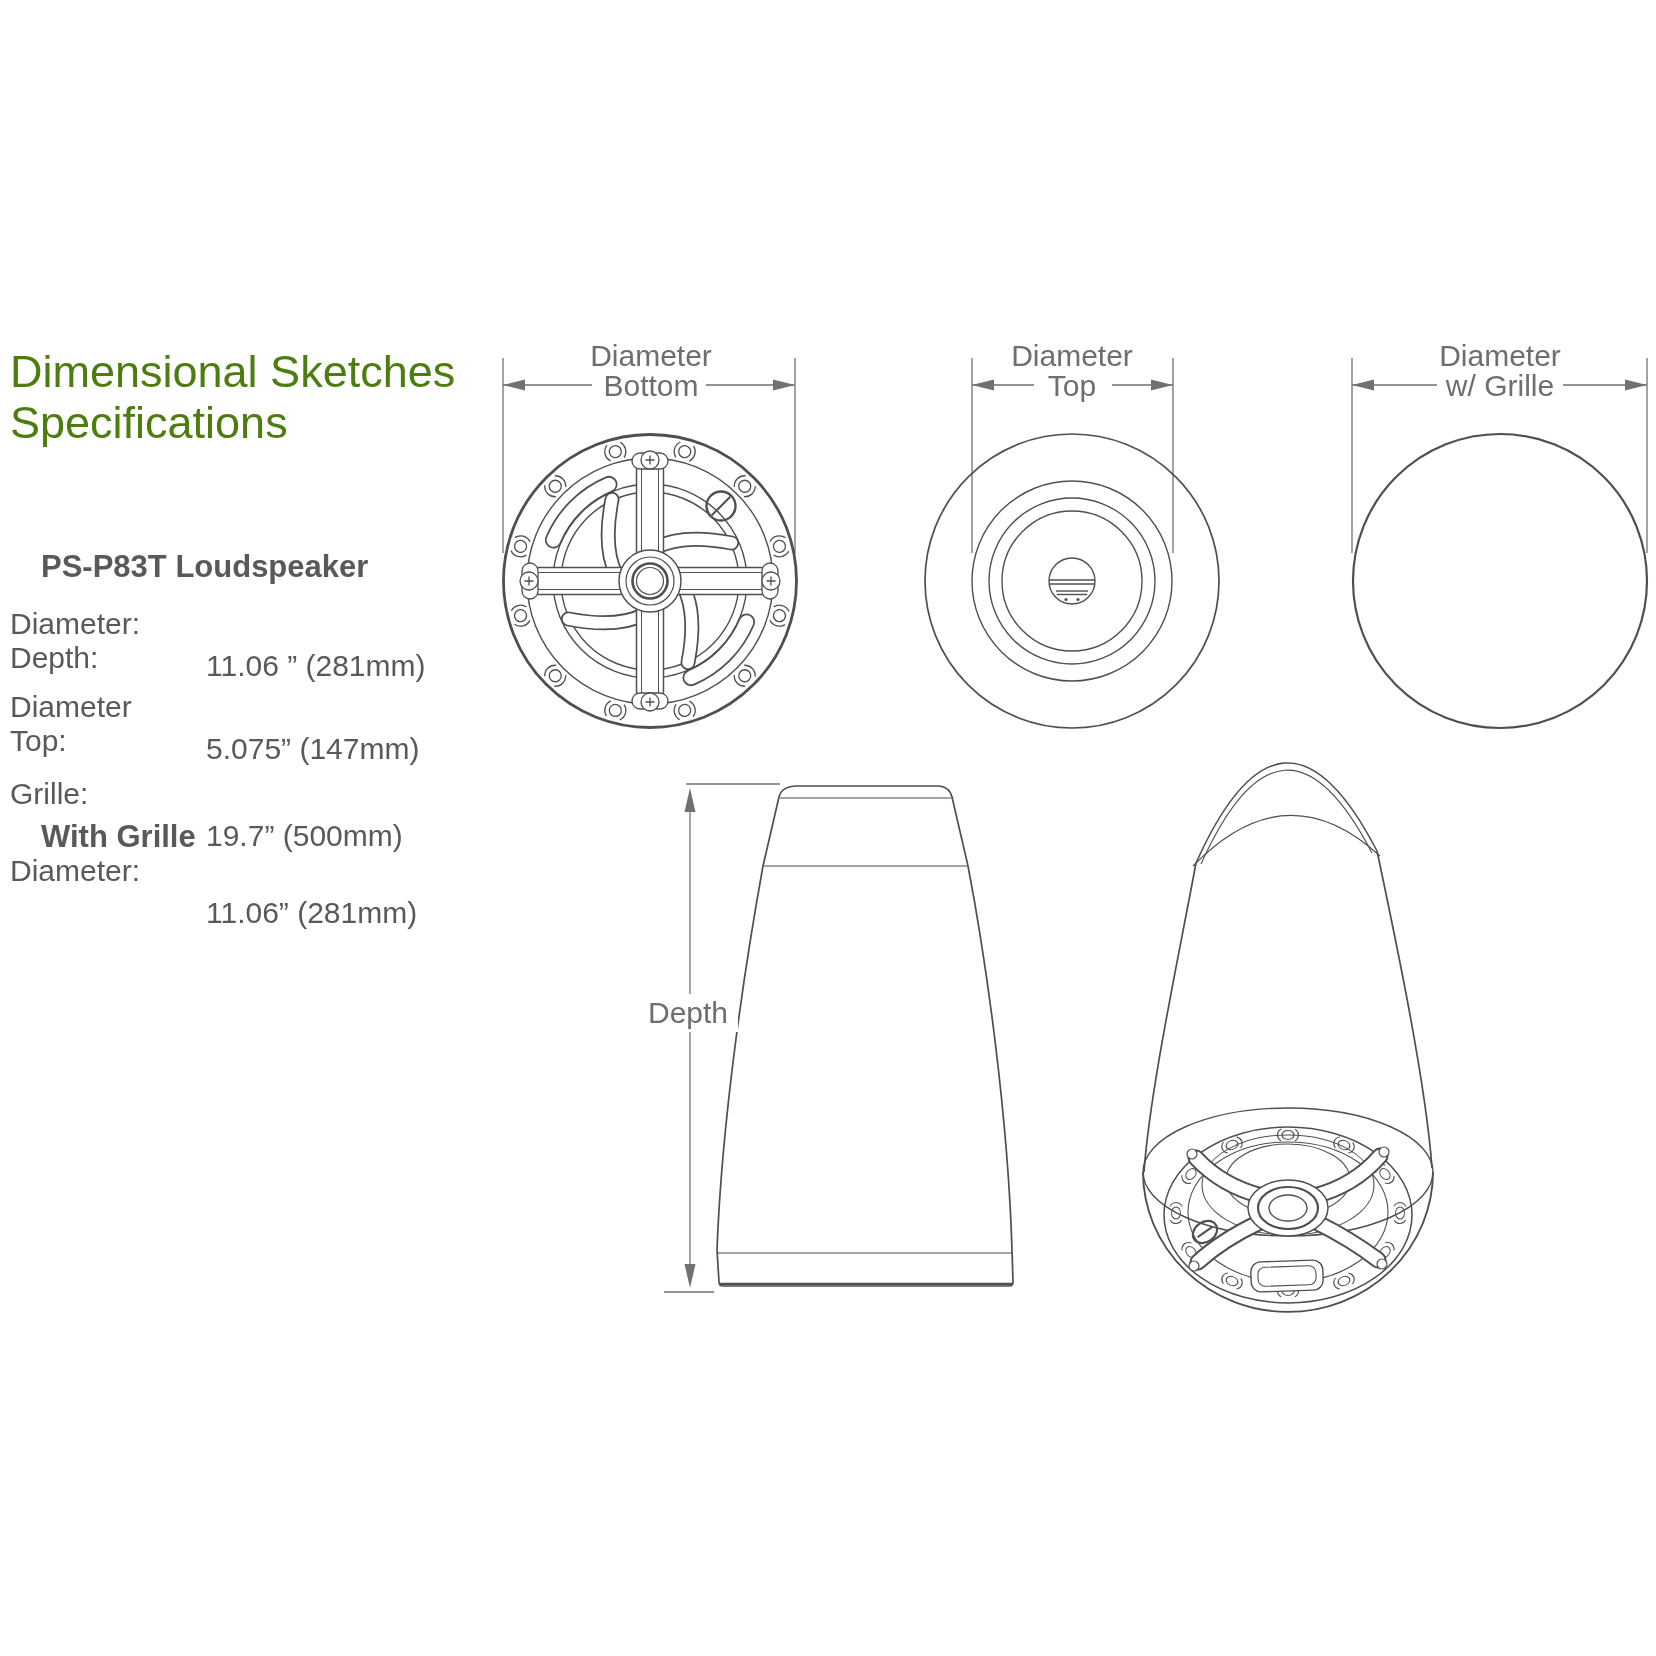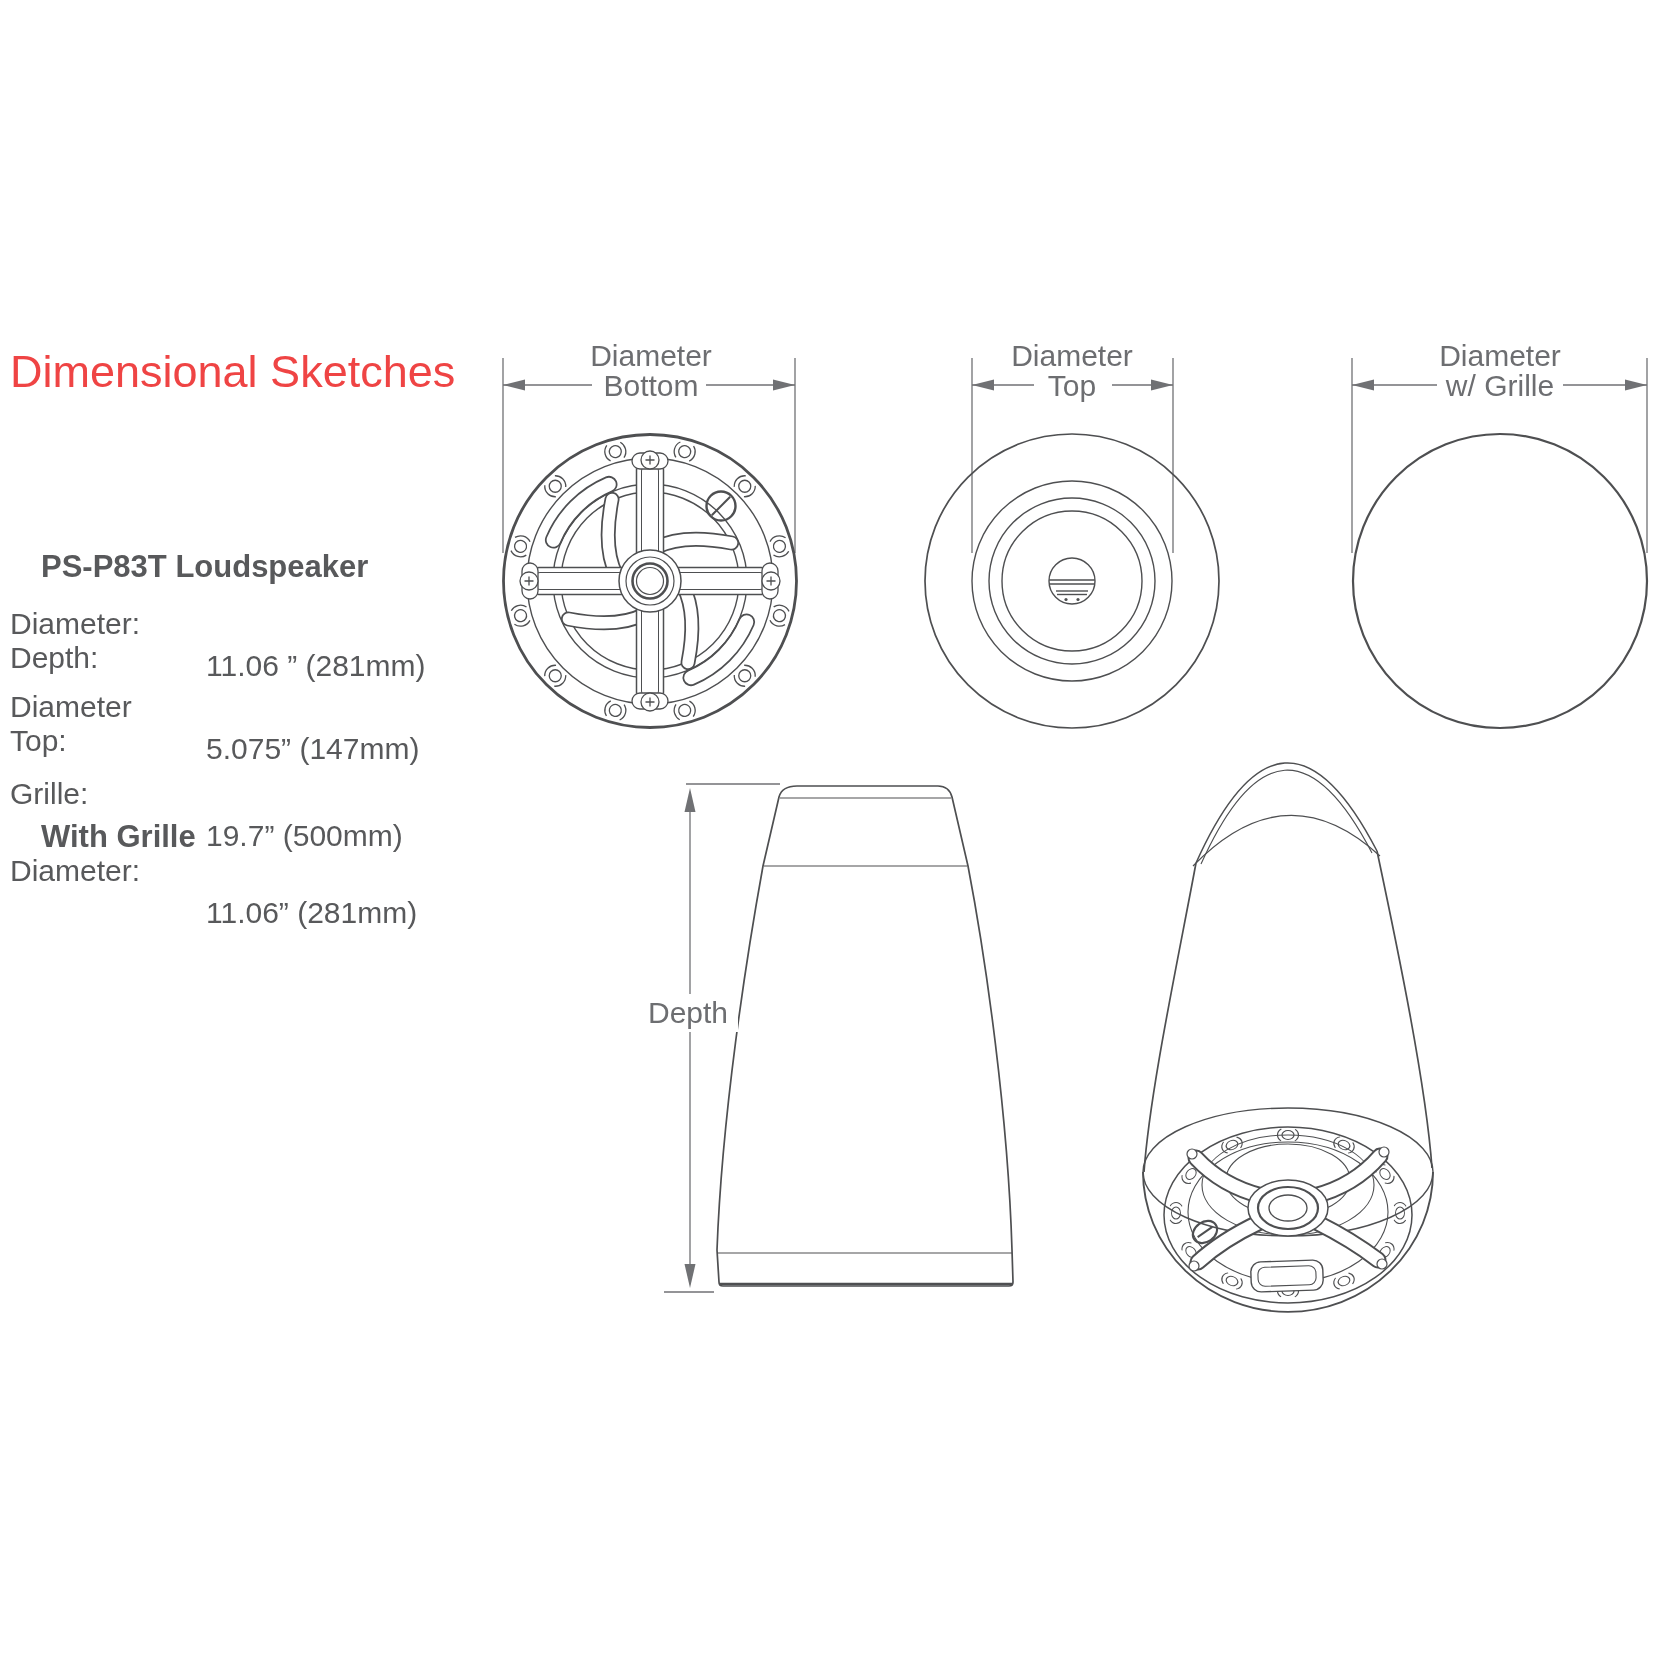--- a/index.html
+++ b/index.html
@@ -1,35 +1,36 @@
 <!DOCTYPE html>
 <html><head>
 <meta charset="utf-8">
 <style>
   html,body{margin:0;padding:0;background:#ffffff;}
   #page{position:relative;width:1656px;height:1656px;background:#ffffff;overflow:hidden;
         font-family:"Liberation Sans", sans-serif;}
   #art{position:absolute;left:0;top:0;}
   .title{position:absolute;left:10px;top:346px;font-size:45px;line-height:51px;
-         color:#ef4444;letter-spacing:0px;}
+         color:#4d7c0f;letter-spacing:0px;}
   .specs{position:absolute;left:10px;top:0;width:460px;color:#58595b;font-size:30px;}
   .spec-heading{position:absolute;left:0;font-weight:bold;font-size:31px;margin-left:31px;}
   .spec-row{position:absolute;left:0;width:440px;display:flex;align-items:flex-start;}
   .spec-label{width:196px;line-height:34px;}
   .spec-value{line-height:34px;white-space:nowrap;margin-top:42px;}
   .dimtext{font-family:"Liberation Sans", sans-serif;font-size:30px;fill:#6d6e71;}
   svg text{user-select:none;}
 </style>
 </head>
 <body>
 
 <div id="page">
 
   <div class="title">
     <div>Dimensional Sketches</div>
+    <div>Specifications</div>
   </div>
 
   <div class="specs">
     <div class="spec-heading" style="top:549px">PS-P83T Loudspeaker</div>
 
     <div class="spec-row" style="top:607px">
       <div class="spec-label">
         <div>Diameter:</div>
         <div>Depth:</div>
       </div>

